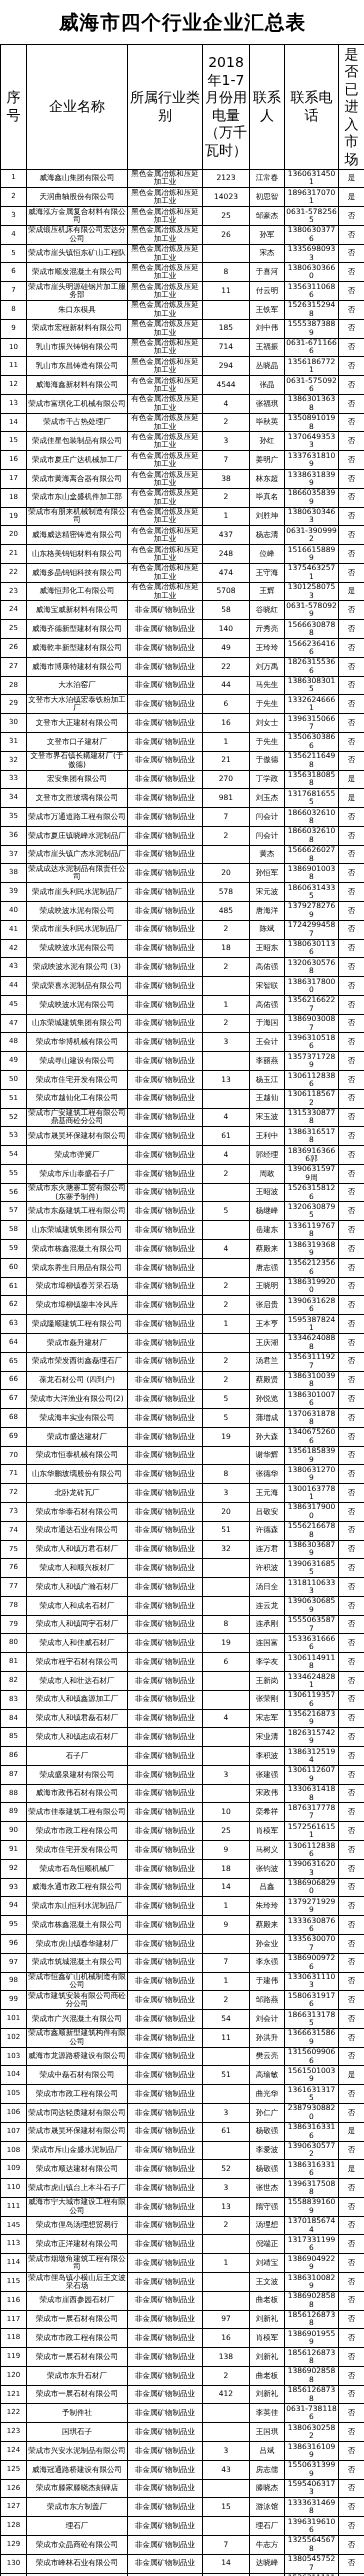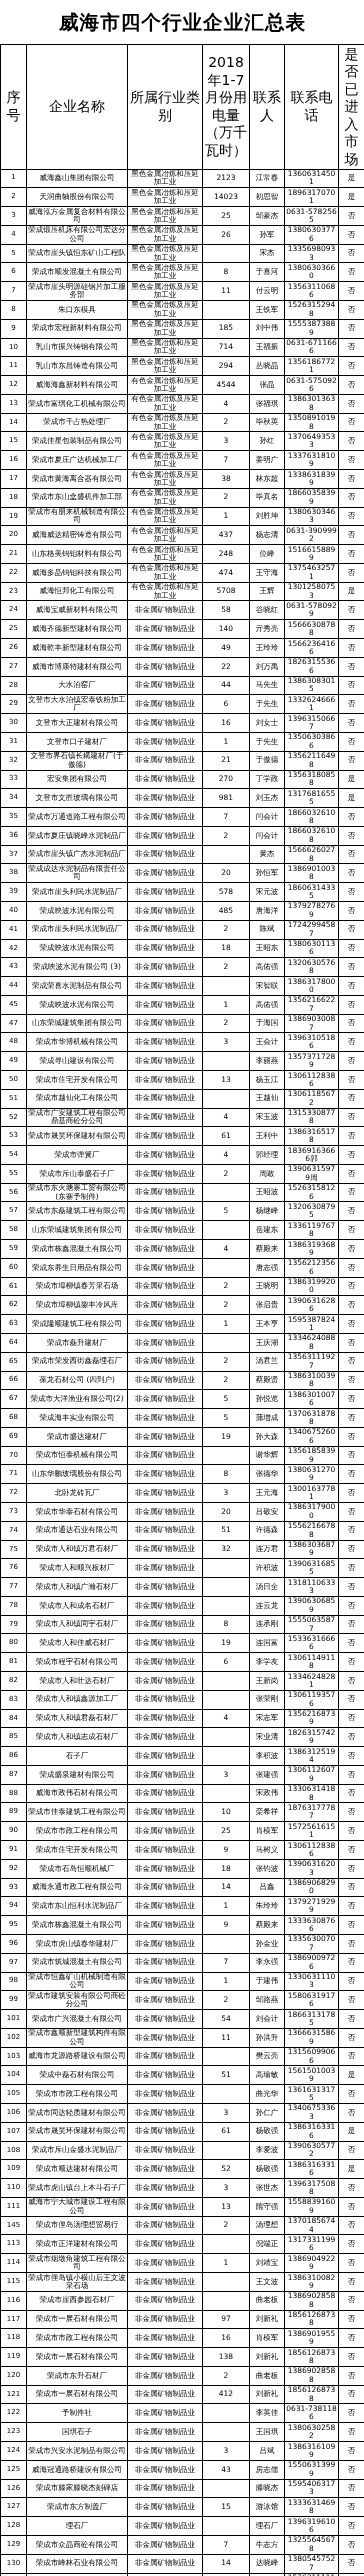--- a/index.html
+++ b/index.html
@@ -981,21 +981,21 @@
           <td class="c4">曲光华</td>
           <td class="c5">13616313175</td>
           <td class="c6">否</td>
         </tr>
         <tr>
           <td class="c0">106</td>
           <td class="c1">荣成市同达轻质建材有限公司</td>
           <td class="c2">非金属矿物制品业</td>
           <td class="c3">3</td>
           <td class="c4">孙仁广</td>
-          <td class="c5">13406753363</td>
+          <td class="c5">23879308820</td>
           <td class="c6">否</td>
         </tr>
         <tr>
           <td class="c0">107</td>
           <td class="c1">荣成市晟昊环保建材有限公司</td>
           <td class="c2">非金属矿物制品业</td>
           <td class="c3">61</td>
           <td class="c4">杨敬强</td>
           <td class="c5">13863163316</td>
           <td class="c6">是</td>

